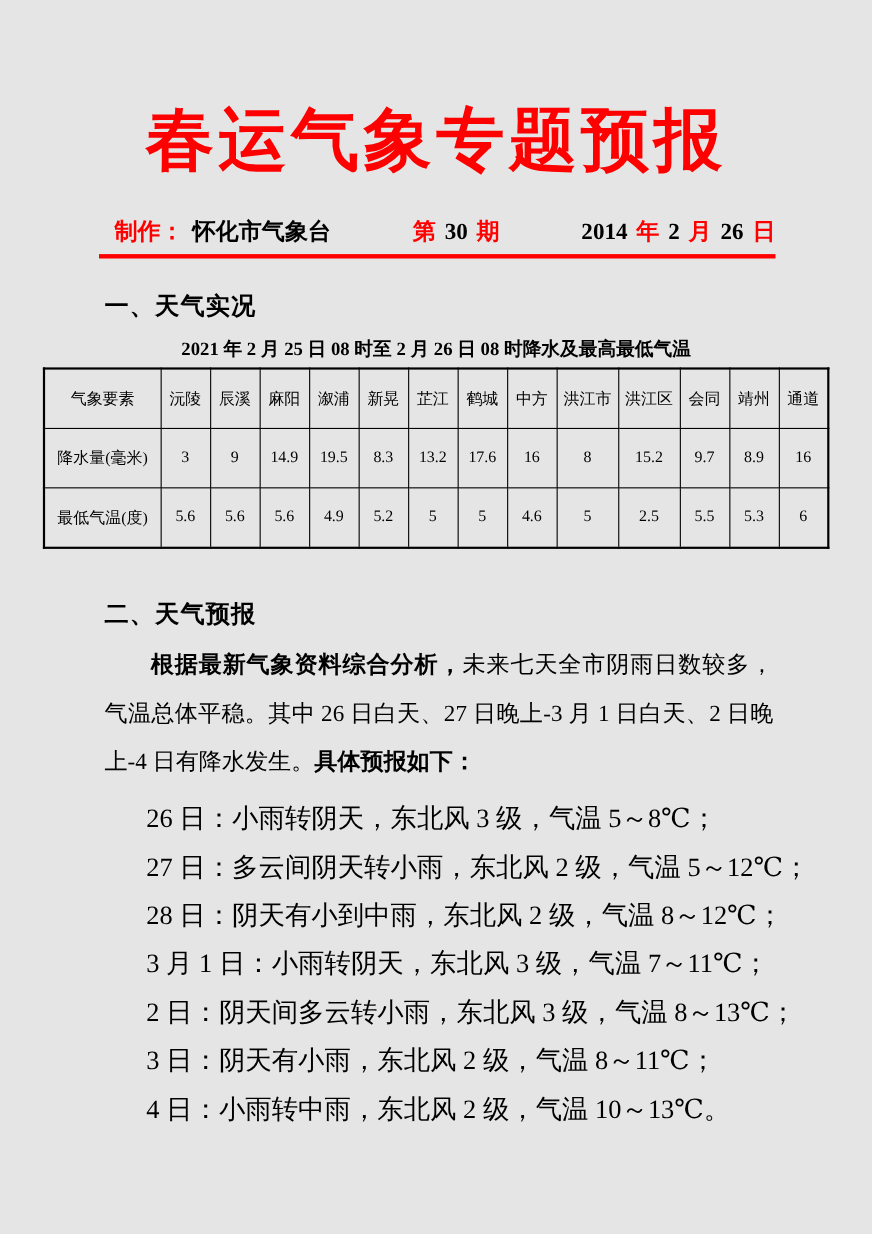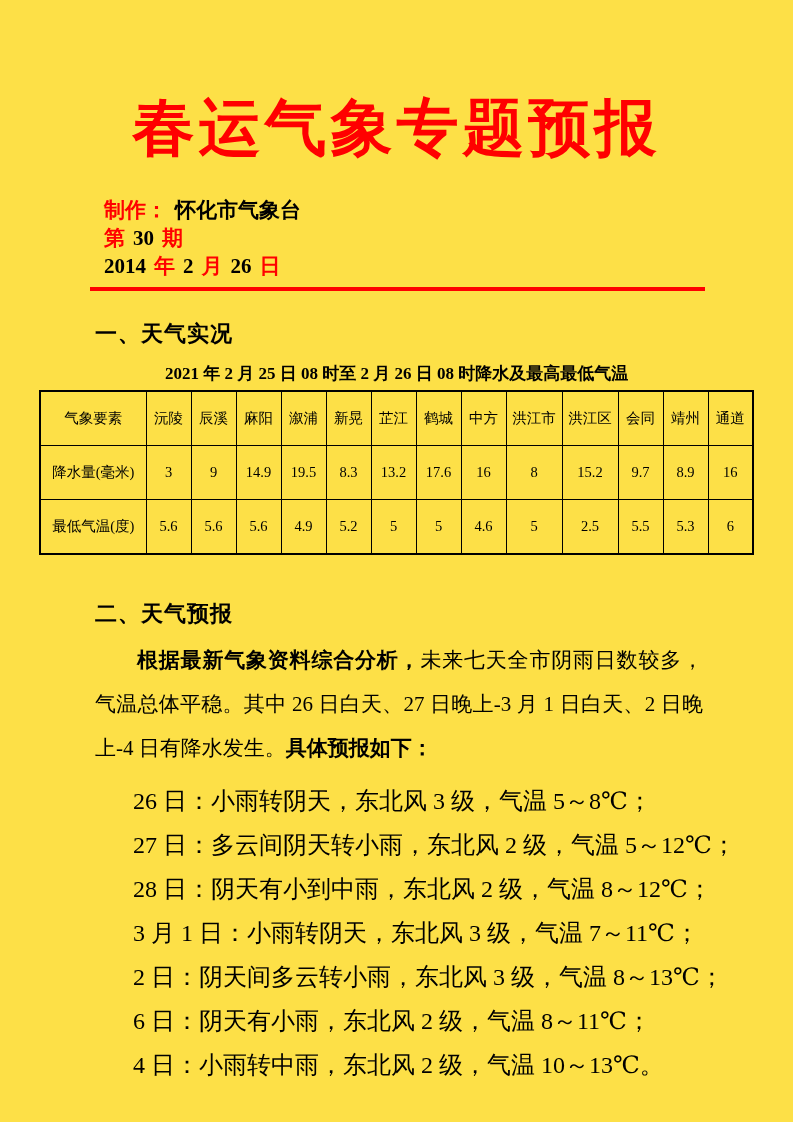--- a/index.html
+++ b/index.html
@@ -1,21 +1,21 @@
 <!DOCTYPE html>
 <html><head>
 <meta charset="utf-8">
 <style>
   * { margin: 0; padding: 0; box-sizing: border-box; }
   html, body { background: #ffffff; }
   .page {
     position: relative;
     width: 793px;
     height: 1122px;
-    background: #fde047;
+    background: #e5e5e5;
     overflow: hidden;
     font-family: "Liberation Serif", "DejaVu Serif", serif;
     color: #000000;
   }
   
   .doc-title {
     margin-top: 92px;
     text-align: center;
     font-size: 62px;
     line-height: 72px;
@@ -26,21 +26,20 @@
   }
   .meta-row {
     margin: 32px 88px 0 90px;
     padding-left: 14px;
     display: flex;
     justify-content: space-between;
     align-items: baseline;
     font-size: 21px;
     font-weight: bold;
     white-space: nowrap;
-    flex-direction: column;
   }
   .meta-group span + span { margin-left: 8px; }
   .red  { color: #ff0000; }
   .blk  { color: #000000; }
   .red-rule {
     margin: 7px 88px 0 90px;
     height: 4px;
     background: #ff0000;
   }
   
@@ -187,17 +186,17 @@
   <h2 class="sec-heading sec2-heading">二、天气预报</h2>
 
   <p class="body-para"><span class="bold">根据最新气象资料综合分析，</span><span>未来七天全市阴雨日数较多，气温总体平稳。其中 26 日白天、27 日晚上-3 月 1 日白天、2 日晚上-4 日有降水发生。</span><span class="bold">具体预报如下：</span></p>
 
   <div class="forecast-list">
     <p class="forecast-line">26 日：小雨转阴天，东北风 3 级，气温 5～8℃；</p>
     <p class="forecast-line">27 日：多云间阴天转小雨，东北风 2 级，气温 5～12℃；</p>
     <p class="forecast-line">28 日：阴天有小到中雨，东北风 2 级，气温 8～12℃；</p>
     <p class="forecast-line">3 月 1 日：小雨转阴天，东北风 3 级，气温 7～11℃；</p>
     <p class="forecast-line">2 日：阴天间多云转小雨，东北风 3 级，气温 8～13℃；</p>
-    <p class="forecast-line">6 日：阴天有小雨，东北风 2 级，气温 8～11℃；</p>
+    <p class="forecast-line">3 日：阴天有小雨，东北风 2 级，气温 8～11℃；</p>
     <p class="forecast-line">4 日：小雨转中雨，东北风 2 级，气温 10～13℃。</p>
   </div>
 
 </div>
 
 </body></html>

